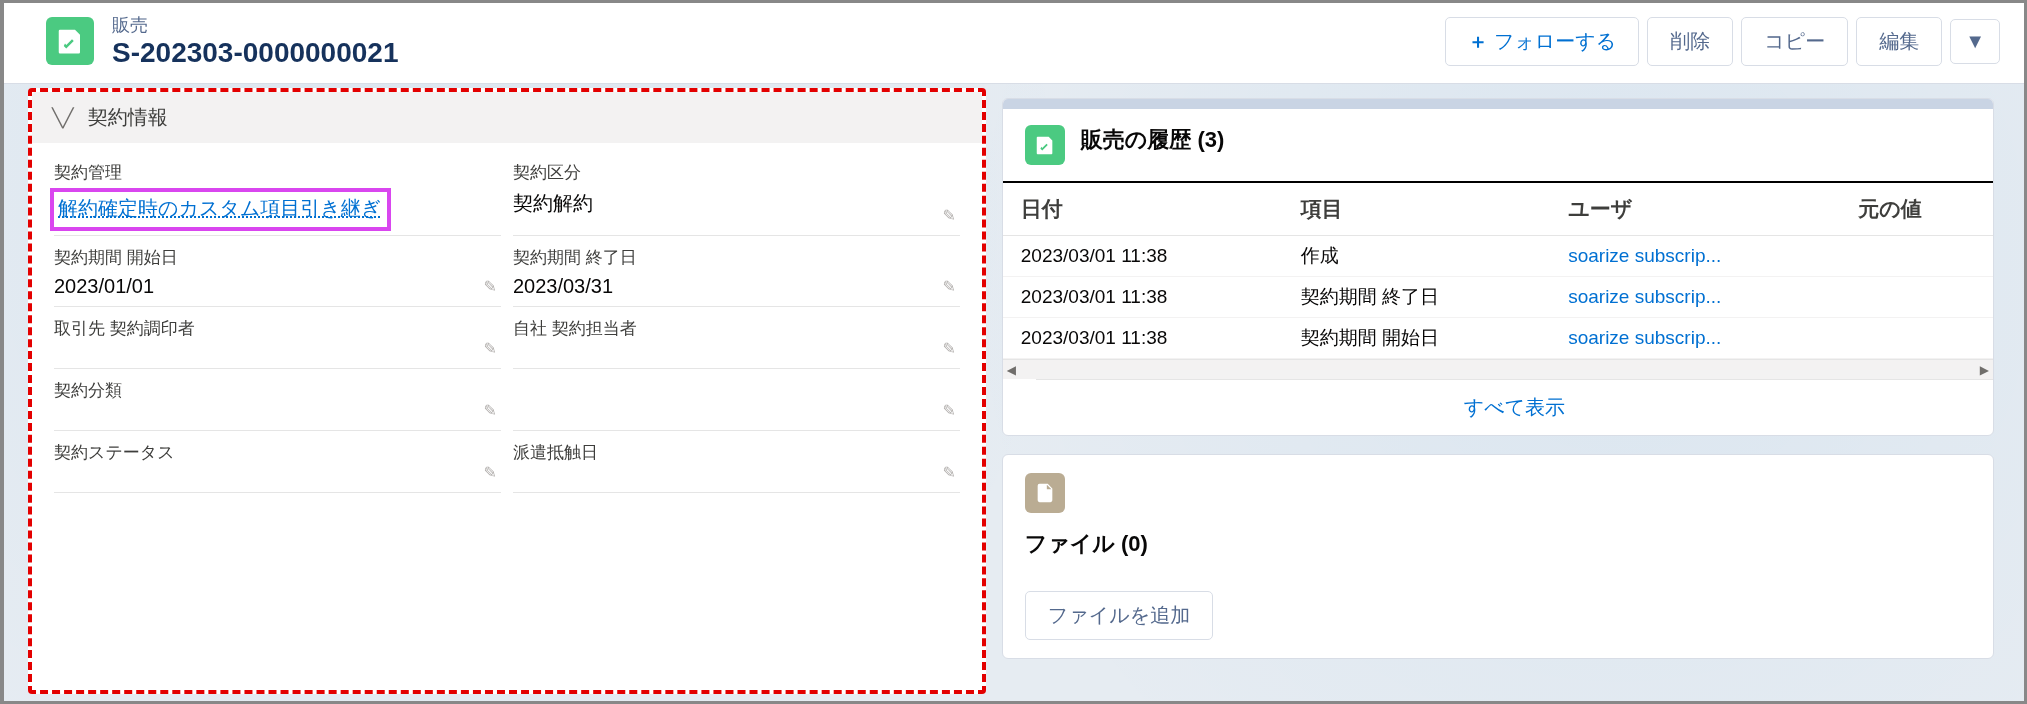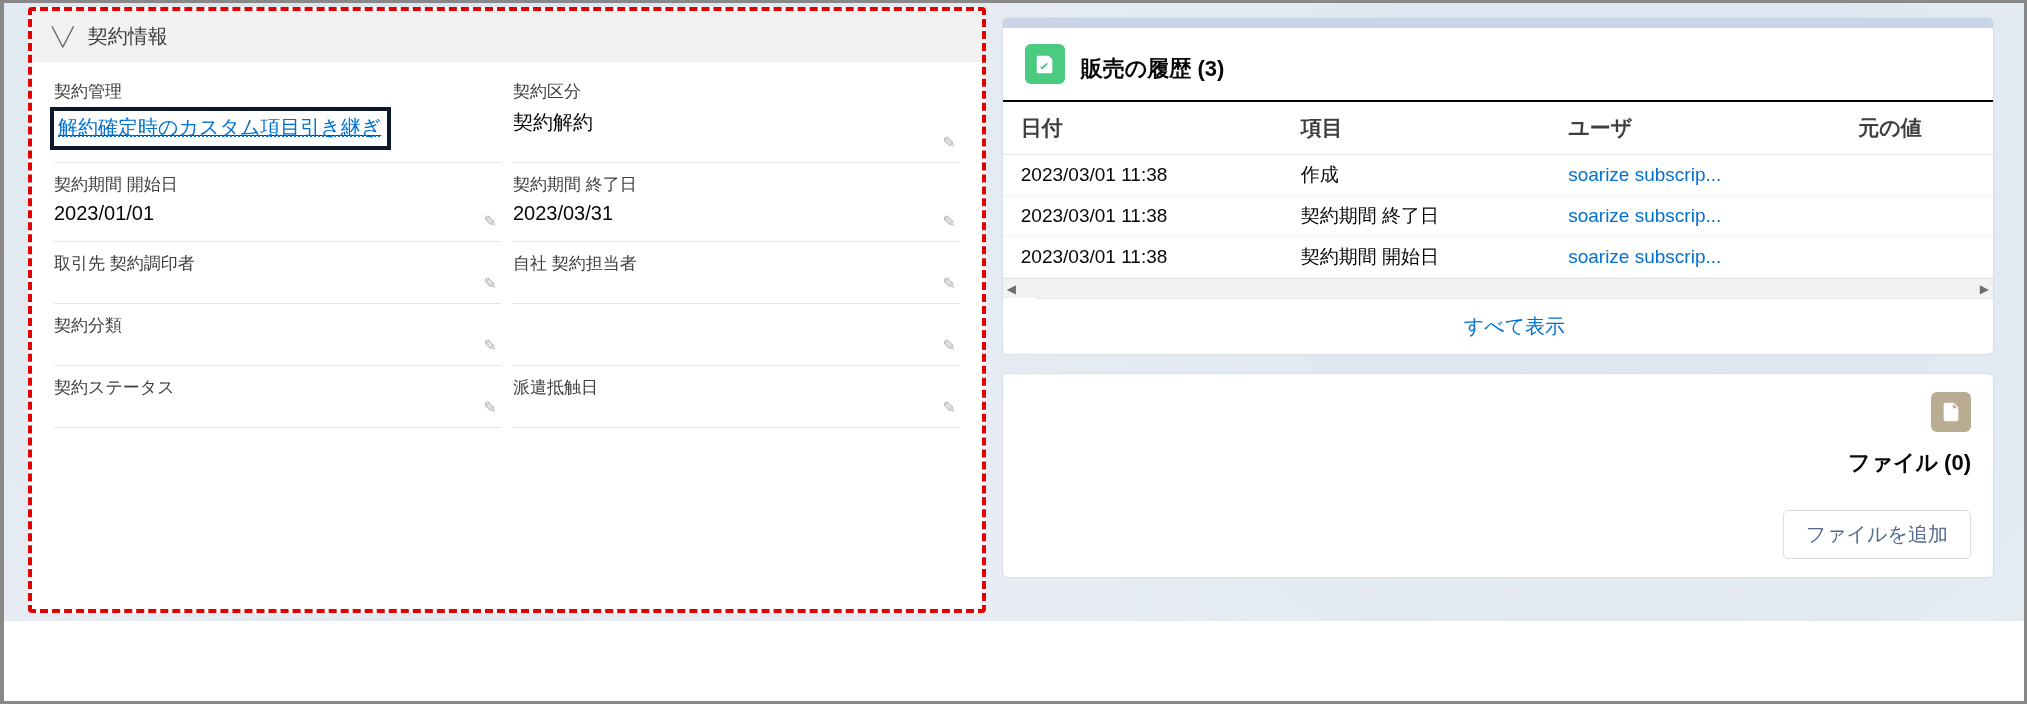--- a/index.html
+++ b/index.html
@@ -79,50 +79,49 @@
     border-radius: 4px 4px 0 0;
   }
   .chev { display:inline-block; transform: rotate(0deg); color:#706e6b; font-size:18px;}
   
   .fields { padding: 10px 22px; }
   .field-row {
     display: flex;
     gap: 12px;
     padding: 8px 0 2px 0;
   }
-  .field-cell { flex: 1; position: relative; border-bottom: 1px solid #e5e5e5; padding-bottom: 16px; min-height: 52px; }
+  .field-cell { flex: 1; position: relative; border-bottom: 1px solid #e5e5e5; padding-bottom: 8px; min-height: 52px; }
   .field-label { font-size: 17px; color: #3e3e3c; margin-bottom: 6px; display:block;}
   .field-value { font-size: 20px; color: #080707; }
   .field-value.link { color: #0070d2; text-decoration: underline; text-decoration-style: dotted; }
   .red-solid-box {
-    border: 4px solid #0f172a;
+    border: 4px solid #d946ef;
     padding: 2px 6px 4px 4px;
     margin: -2px -6px -4px -4px;
     display: inline-block;
     line-height: 1.45;
-    text-decoration: underline;
   }
   .edit-pencil {
     position: absolute;
     right: 4px;
     bottom: 10px;
     color: #b0adab;
     font-size: 16px;
   }
   
   .card {
     background: #fff;
     border: 1px solid #d8dde6;
     border-radius: 6px;
     overflow: hidden;
   }
   .card-top-accent { height: 10px; background: #c9d4e4; }
   .card-header {
     display: flex;
-    align-items: flex-end;
+    align-items: flex-start;
     padding: 16px 22px;
     gap: 16px;
   }
   .card-header .mini-icon {
     width: 40px; height: 40px; border-radius: 6px;
     display:flex; align-items:center; justify-content:center;
   }
   .mini-icon.green { background: #4bca81; }
   .mini-icon.grey { background: #baac93; }
   .mini-icon svg { width:22px; height:22px; fill:#fff;}
@@ -162,20 +161,38 @@
     margin-left: 33px;
   }
   .card-footer a { color: #0070d2; font-size: 20px; text-decoration: none; }
   .file-card .card-header { padding: 18px 22px; flex-direction: column; }
 </style>
 </head>
 <body>
 
 <div class="outer">
 
+  <div class="header">
+    <div class="record-icon">
+      <svg viewBox="0 0 24 24">
+          <path d="M4 3h12l4 4v14a1 1 0 0 1-1 1H4a1 1 0 0 1-1-1V4a1 1 0 0 1 1-1zm3 13l2 2 6-6-1.4-1.4L9 15.2 8 14l-1 2z"></path>
+        </svg>
+    </div>
+    <div class="record-title-wrap">
+      <div class="record-type">販売</div>
+      <div class="record-name">S-202303-0000000021</div>
+    </div>
+    <div class="header-actions">
+      <button class="btn"><span class="plus">＋</span><span>フォローする</span></button>
+      <button class="btn plain">削除</button>
+      <button class="btn plain">コピー</button>
+      <button class="btn plain">編集</button>
+      <button class="btn caret">▼</button>
+    </div>
+  </div>
 
   <div class="body">
 
     <div class="left-col">
       <div class="dashed-box">
         <div class="section-bar">
           <span class="chev">╲╱</span>
           <span>契約情報</span>
         </div>
         <div class="fields">

